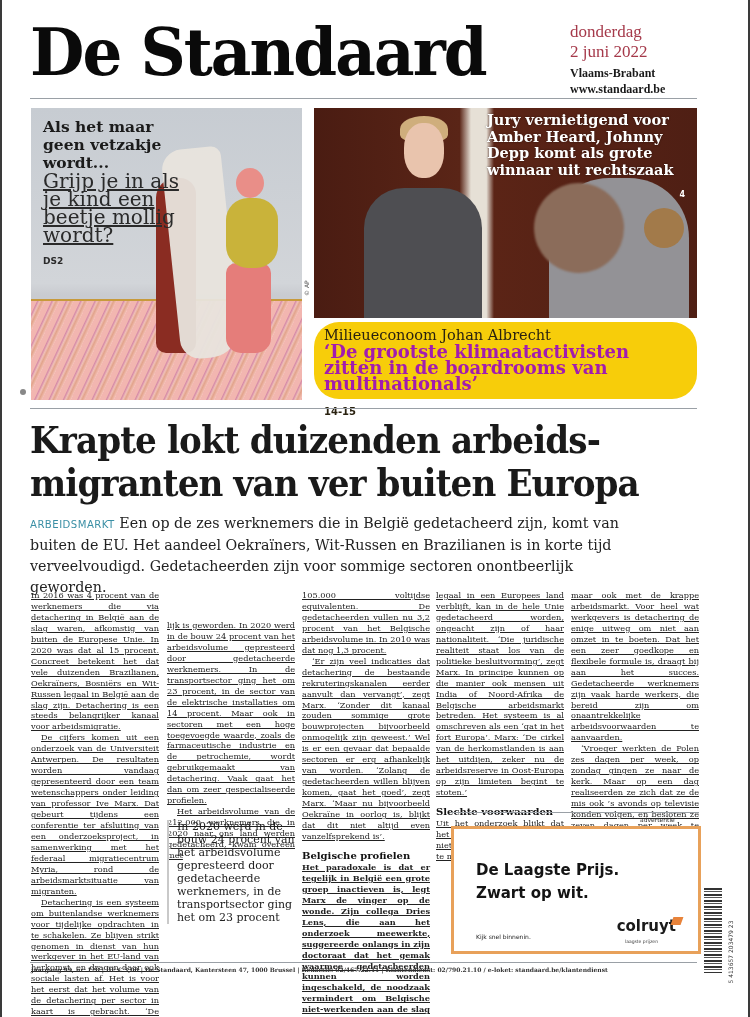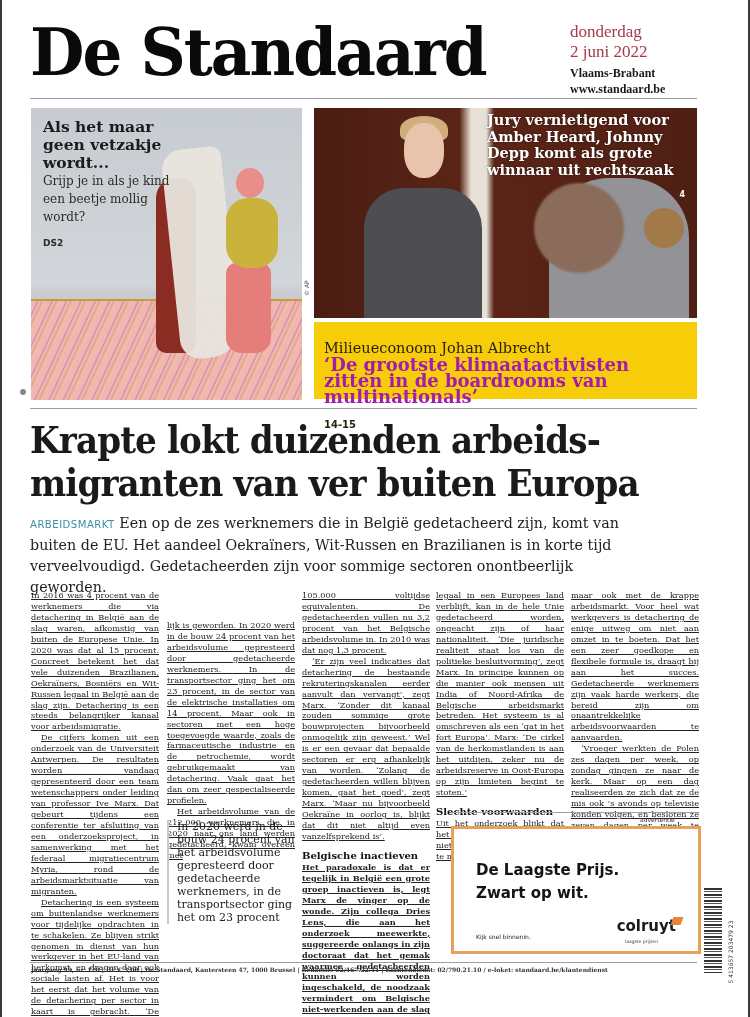--- a/index.html
+++ b/index.html
@@ -21,39 +21,39 @@
   .teaser-left { position: absolute; left: 31px; top: 108px; width: 271px; height: 292px; background: linear-gradient(180deg, #c7ccd2 0%, #d2d5d9 60%, #c9cbd0 64%); overflow: hidden; }
   .teaser-left .floor { position: absolute; left: 0; top: 193px; width: 100%; height: 99px; background: repeating-linear-gradient(115deg, #f2b6b0 0px, #f2b6b0 5px, #d68ba8 6px, #f0c0b8 8px, #e2a48b 10px, #f5c2ba 13px); }
   .teaser-left .floor-line { position: absolute; left: 0; top: 191px; width: 100%; height: 3px; background: #c79a3c; }
   .fig-sheet { position: absolute; left: 140px; top: 40px; width: 60px; height: 210px; background: #e8e4dd; border-radius: 20px 10px 30px 20px; transform: rotate(-6deg); opacity: 0.95; }
   .fig-red { position: absolute; left: 125px; top: 70px; width: 40px; height: 175px; background: #8a2c22; border-radius: 20px 16px 10px 10px; }
   .fig-yellow { position: absolute; left: 195px; top: 90px; width: 52px; height: 70px; background: #c9b33a; border-radius: 22px; }
   .fig-legs { position: absolute; left: 195px; top: 155px; width: 45px; height: 90px; background: #e57d7a; border-radius: 10px 10px 15px 15px; }
   .fig-head { position: absolute; left: 205px; top: 60px; width: 28px; height: 30px; background: #e98e88; border-radius: 50%; }
   .teaser-left-text { position: absolute; left: 12px; top: 10px; width: 140px; }
   .tl-bold { font-family: "DejaVu Serif", serif; font-weight: bold; font-size: 15.5px; line-height: 18px; color: #1b1b1b; }
-  .tl-reg { font-family: "DejaVu Serif", serif; font-size: 12px; line-height: 18px; color: #2a2a2a; }
+  .tl-reg { font-family: "DejaVu Serif", serif; font-size: 20px; line-height: 18px; color: #2a2a2a; text-decoration: underline; }
   .tl-ref { font-family: "DejaVu Sans", sans-serif; font-weight: bold; font-size: 9px; color: #2a2a2a; margin-top: 12px; }
   .photo-credit-small { position: absolute; font-family: "DejaVu Sans", sans-serif; font-size: 6px; color: #555; }
   .credit-ap { left: 303px; top: 296px; transform: rotate(-90deg); transform-origin: left top; }
   .credit-left { left: 20px; top: 389px; width: 6px; height: 6px; border-radius: 50%; background: #888; }
 
   
   .teaser-photo { position: absolute; left: 314px; top: 108px; width: 383px; height: 210px; background: linear-gradient(90deg, #4a1c12 0%, #5a2517 38%, #e6e0d6 41%, #e6e0d6 45%, #5b2416 47%, #4f1f14 100%); overflow: hidden; }
   .woman { position: absolute; left: 50px; top: 80px; width: 118px; height: 130px; background: #4e4e52; border-radius: 40px 40px 0 0; }
   .woman-head { position: absolute; left: 90px; top: 15px; width: 40px; height: 55px; background: #e9c4ad; border-radius: 45%; }
   .woman-hair { position: absolute; left: 86px; top: 8px; width: 48px; height: 26px; background: #cfae7c; border-radius: 50% 50% 30% 30%; }
   .man { position: absolute; left: 235px; top: 70px; width: 140px; height: 140px; background: #9a9fa4; border-radius: 60px 60px 0 0; opacity: 0.9; }
   .man-head { position: absolute; left: 220px; top: 75px; width: 90px; height: 90px; background: #8b6c5a; border-radius: 50%; filter: blur(1px); }
   .man-bun { position: absolute; left: 330px; top: 100px; width: 40px; height: 40px; background: #a27a4a; border-radius: 50%; }
   .tr-headline { position: absolute; right: 10px; top: 4px; width: 200px; text-align: left; font-family: "DejaVu Serif", serif; font-weight: bold; font-size: 14.5px; line-height: 16.5px; color: #ffffff; text-shadow: 0 0 2px rgba(0,0,0,0.5); }
   .tr-ref { position: absolute; right: 12px; top: 82px; font-family: "DejaVu Sans", sans-serif; font-weight: bold; font-size: 8px; color: #fff; }
 
   
-  .yellow-box { position: absolute; left: 314px; top: 322px; width: 383px; height: 77px; background: #f7cd0a; padding: 18px 10px; }
+  .yellow-box { position: absolute; left: 314px; top: 322px; width: 383px; height: 77px; background: #f7cd0a; padding: 5px 10px; border-radius: 25px; }
   .yb-name { font-family: "DejaVu Serif", serif; font-size: 14.5px; line-height: 17px; color: #2a2210; }
   .yb-quote { font-family: "DejaVu Serif", serif; font-weight: bold; font-size: 18px; line-height: 16px; color: #a21caf; }
   .yb-ref { font-family: "DejaVu Sans", sans-serif; font-weight: bold; font-size: 10px; color: #2a2210; margin-top: 14px; }
 
   .rule-mid { position: absolute; left: 30px; top: 408px; width: 667px; height: 1px; background: #9aa0a6; }
 
   
   .headline { position: absolute; left: 30px; top: 418px; width: 680px; font-family: "DejaVu Serif", serif; font-weight: bold; font-size: 38px; line-height: 43px; letter-spacing: -1px; color: #1a1a1a; transform: scaleX(0.9); transform-origin: left; }
   .standfirst { position: absolute; left: 30px; top: 513px; width: 670px; font-family: "DejaVu Serif", serif; font-size: 15.5px; line-height: 21px; color: #222; transform: scaleX(0.92); transform-origin: left; }
   .kicker { font-family: "DejaVu Sans", sans-serif; font-size: 11px; color: #3a8fa5; letter-spacing: 0.5px; }
@@ -160,21 +160,21 @@
 <div class="col col2">
   <p>lijk is geworden. In 2020 werd in de bouw 24 procent van het arbeidsvolume gepresteerd door gedetacheerde werknemers. In de transportsector ging het om 23 procent, in de sector van de elektrische installaties om 14 procent. Maar ook in sectoren met een hoge toegevoegde waarde, zoals de farmaceutische industrie en de petrochemie, wordt gebruikgemaakt van detachering. Vaak gaat het dan om zeer gespecialiseerde profielen.</p>
   <p>Het arbeidsvolume van de 212.000 werknemers die in 2020 naar ons land werden gedetacheerd, kwam overeen met</p>
 </div>
 
 <div class="pull-quote">In 2020 werd in de bouw 24 procent van het arbeidsvolume gepresteerd door gedetacheerde werknemers, in de transportsector ging het om 23 procent</div>
 
 <div class="col col3">
   <p>105.000 voltijdse equivalenten. De gedetacheerden vullen nu 3,2 procent van het Belgische arbeidsvolume in. In 2010 was dat nog 1,3 procent.</p>
   <p>‘Er zijn veel indicaties dat detachering de bestaande rekruteringskanalen eerder aanvult dan vervangt’, zegt Marx. ‘Zonder dit kanaal zouden sommige grote bouwprojecten bijvoorbeeld onmogelijk zijn geweest.’ Wel is er een gevaar dat bepaalde sectoren er erg afhankelijk van worden. ‘Zolang de gedetacheerden willen blijven komen, gaat het goed’, zegt Marx. ‘Maar nu bijvoorbeeld Oekraïne in oorlog is, blijkt dat dit niet altijd even vanzelfsprekend is’.</p>
-  <div class="subhead">Belgische inactieven</div>
+  <div class="subhead">Belgische profielen</div>
   <p class="bold-para">Het paradoxale is dat er tegelijk in België een grote groep inactieven is, legt Marx de vinger op de wonde. Zijn collega Dries Lens, die aan het onderzoek meewerkte, suggereerde onlangs in zijn doctoraat dat het gemak waarmee gedetacheerden kunnen worden ingeschakeld, de noodzaak vermindert om Belgische niet-werkenden aan de slag te krijgen.</p>
 
 </div>
 
 <div class="col col4">
   <p>legaal in een Europees land verblijft, kan in de hele Unie gedetacheerd worden, ongeacht zijn of haar nationaliteit. ‘Die juridische realiteit staat los van de politieke besluitvorming’, zegt Marx. In principe kunnen op die manier ook mensen uit India of Noord-Afrika de Belgische arbeidsmarkt betreden. Het systeem is al omschreven als een ‘gat in het fort Europa’. Marx: ‘De cirkel van de herkomstlanden is aan het uitdijen, zeker nu de arbeidsreserve in Oost-Europa op zijn limieten begint te stoten.’</p>
   <div class="subhead">Slechte voorwaarden</div>
   <p>Uit het onderzoek blijkt dat het succes van detachering niet alleen met de lage kosten te maken heeft,</p>
 </div>
 

